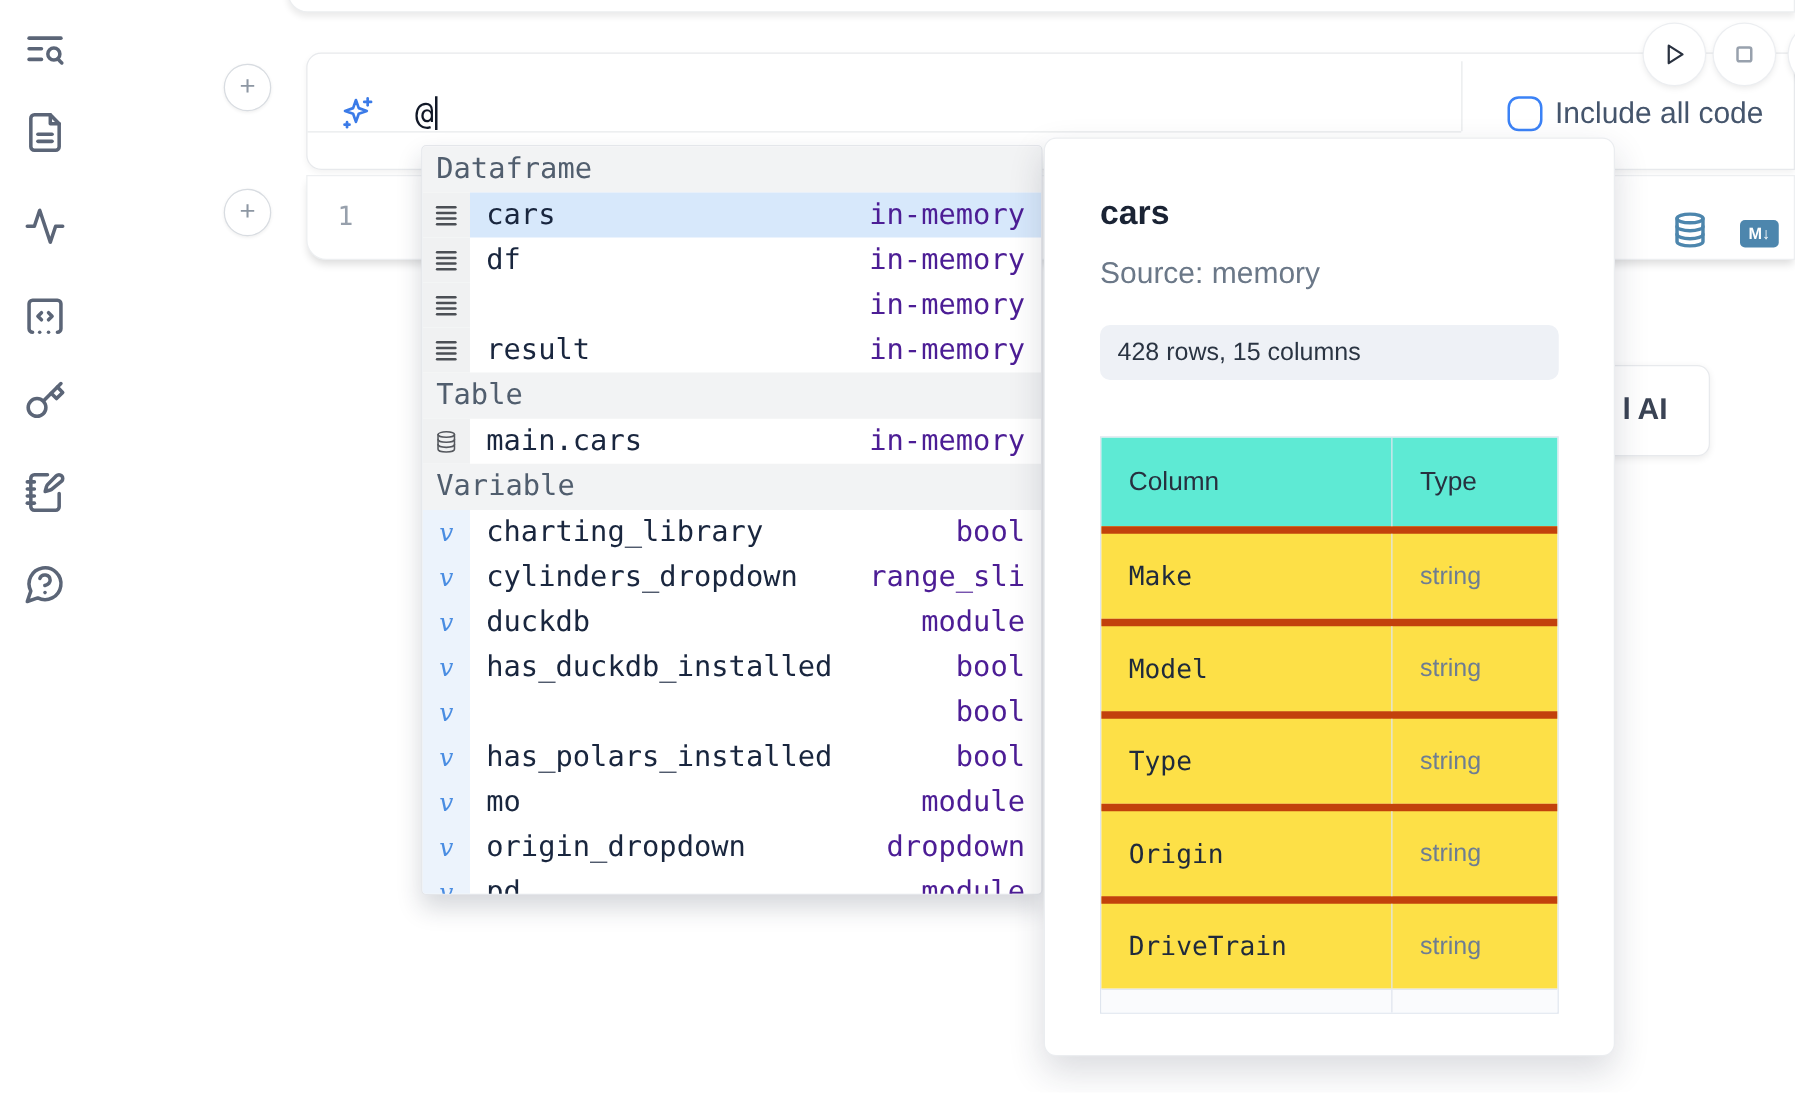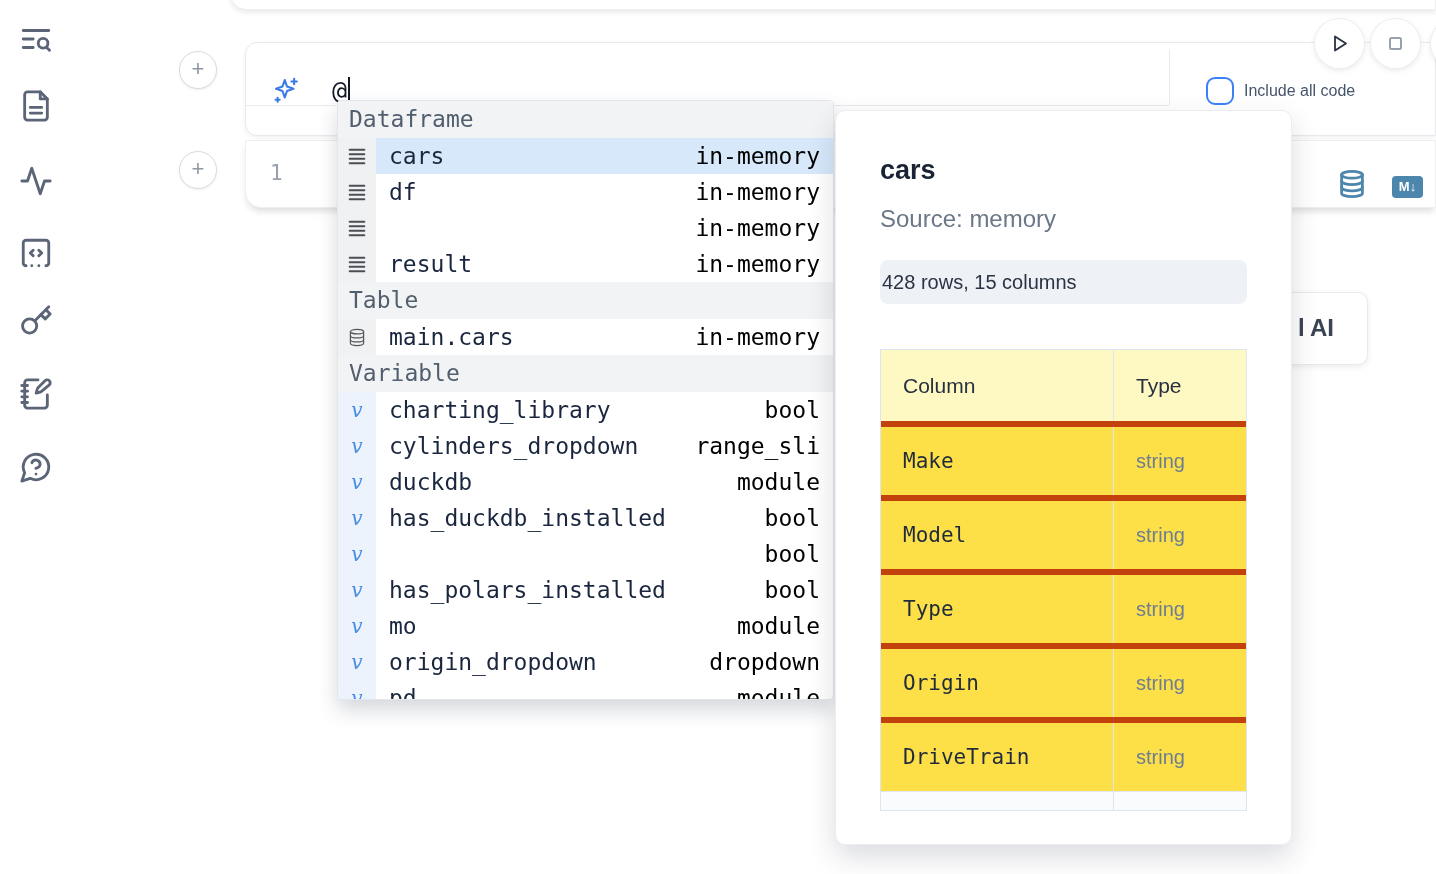--- a/index.html
+++ b/index.html
@@ -38,21 +38,21 @@
     stroke-linecap:round; stroke-linejoin:round; }
   .prompt-text { position:absolute; left:86px; top:31px; font-size:25px; line-height:34px;
     color:#111827; cursor:text; }
   .caret { display:inline-block; width:2px; height:27px; background:#111827;
     vertical-align:-5px; margin-left:1px; }
   .ai-divider-v { position:absolute; left:923px; top:6px; width:1px; height:56px; background:#e8eaec; }
   .ai-divider-h { position:absolute; left:0; top:62px; width:923px; height:1px; background:#e8eaec; }
   .cb { position:absolute; left:960px; top:34px; width:28px; height:28px; border:2px solid #3b82f6;
     border-radius:9px; background:#fff; cursor:pointer; }
   .cb-label { position:absolute; left:998px; top:34px; height:28px; line-height:28px;
-    font-size:16px; color:#45556c; }
+    font-size:24px; color:#45556c; }
 
   
   .circle-btn { position:absolute; top:19px; width:49px; height:49px; border-radius:50%;
     background:#fff; box-shadow:0 0 0 1px #eceef1, 0 2px 6px rgba(0,0,0,.10);
     z-index:40; cursor:pointer; }
   .circle-btn svg { position:absolute; left:12px; top:12px; width:25px; height:25px;
     fill:none; stroke-linecap:round; stroke-linejoin:round; }
 
   
   .code-cell { position:absolute; left:245px; top:140px; width:1191px; height:68px;
@@ -69,50 +69,50 @@
 
   
   .ai-gen-btn { position:absolute; left:1245px; top:292px; width:123px; height:73px;
     background:#fff; border:1px solid #e8eaed; border-radius:10px;
     box-shadow:0 2px 6px rgba(0,0,0,.08); z-index:25; cursor:pointer; }
   .ai-gen-btn .t { position:absolute; top:21px; font-size:24px; font-weight:700; color:#3a4354; }
   .ai-gen-btn .t.part { left:52px; font-weight:700; }
   .ai-gen-btn .t.lab  { left:64px; }
 
   
-  .dropdown { position:absolute; left:337px; top:100px; width:497px; height:600px;
+  .dropdown { position:absolute; left:337px; top:116px; width:497px; height:600px;
     background:#fff; border:1px solid #e4e6ea; border-radius:4px;
     box-shadow:0 10px 20px rgba(30,40,60,.18); overflow:hidden; z-index:20;
     font-family:"DejaVu Sans Mono", monospace; font-size:23px; }
   .ac-header { height:37px; line-height:37px; background:#f2f3f4; color:#515e6e;
     padding-left:11px; }
   .ac-row { display:flex; height:36px; line-height:36px; cursor:pointer; }
   .ac-gutter { width:38px; flex:0 0 38px; display:flex; align-items:center; justify-content:center; }
   .g-df { background:#f0f1f2; }
   .g-var { background:#ecf3fc; }
   .ac-main { flex:1; display:flex; min-width:0; }
   .ac-row.selected .ac-main { background:#d7e8fb; }
   .ac-name { padding-left:13px; color:#19263e; white-space:nowrap; }
-  .ac-meta { margin-left:auto; padding-right:13px; color:#000000; white-space:nowrap; }
+  .ac-meta { margin-left:auto; padding-right:13px; color:#4c1d95; white-space:nowrap; }
   .rows-icon svg { width:18px; height:18px; stroke:#4b4f55; stroke-width:1.8; stroke-linecap:round; }
   .tbl-icon svg { width:18px; height:19px; stroke:#55585e; stroke-width:1.7; fill:none; stroke-linecap:round; }
   .var-glyph { font-family:"DejaVu Serif", serif; font-style:italic; font-size:20px; color:#4a8de2; }
 
   
   .panel { position:absolute; left:835px; top:110px; width:457px; height:735px;
     background:#fff; border:1px solid #ebedf0; border-radius:10px;
     box-shadow:0 12px 28px rgba(30,40,60,.16); z-index:30; overflow:hidden; }
   .pv-title { position:absolute; left:44px; top:44px; font-size:27px; font-weight:700; color:#1a2334; }
   .pv-source { position:absolute; left:44px; top:94px; font-size:24px; color:#6b7888; }
   .pv-badge { position:absolute; left:44px; top:149px; width:367px; height:44px; line-height:44px;
-    background:#eef1f6; border-radius:8px; padding-left:2px; font-size:20px; color:#2a3442; }
+    background:#eef1f6; border-radius:8px; padding-left:14px; font-size:20px; color:#2a3442; }
   .pv-table { position:absolute; left:44px; top:238px; width:367px; height:462px;
     border:1px solid #dfe5ee; overflow:hidden; background:#fafbfd; }
   .pv-tr { display:flex; }
-  .pv-tr.head { height:71px; background:#fef9c3; }
+  .pv-tr.head { height:71px; background:#5eead4; }
   .pv-tr.body { height:74px; background:#fde047; border-top:6px solid #c2410c; }
   .pv-tr.partial { height:21px; background:#fafbfd; border-top:1px solid #e3e8f0; }
   .pv-c1 { width:233px; flex:0 0 233px; border-right:1px solid #dfe5ee;
     display:flex; align-items:center; padding-left:22px; }
   .pv-c2 { flex:1; display:flex; align-items:center; padding-left:22px; }
   .pv-tr.head .pv-c1, .pv-tr.head .pv-c2 { font-size:21px; color:#27303f; }
   .pv-col-name { font-family:"DejaVu Sans Mono", monospace; font-size:21px; color:#1f2a3c; }
   .pv-col-type { font-size:20px; color:#6e7d92; }
 </style>
 </head>

